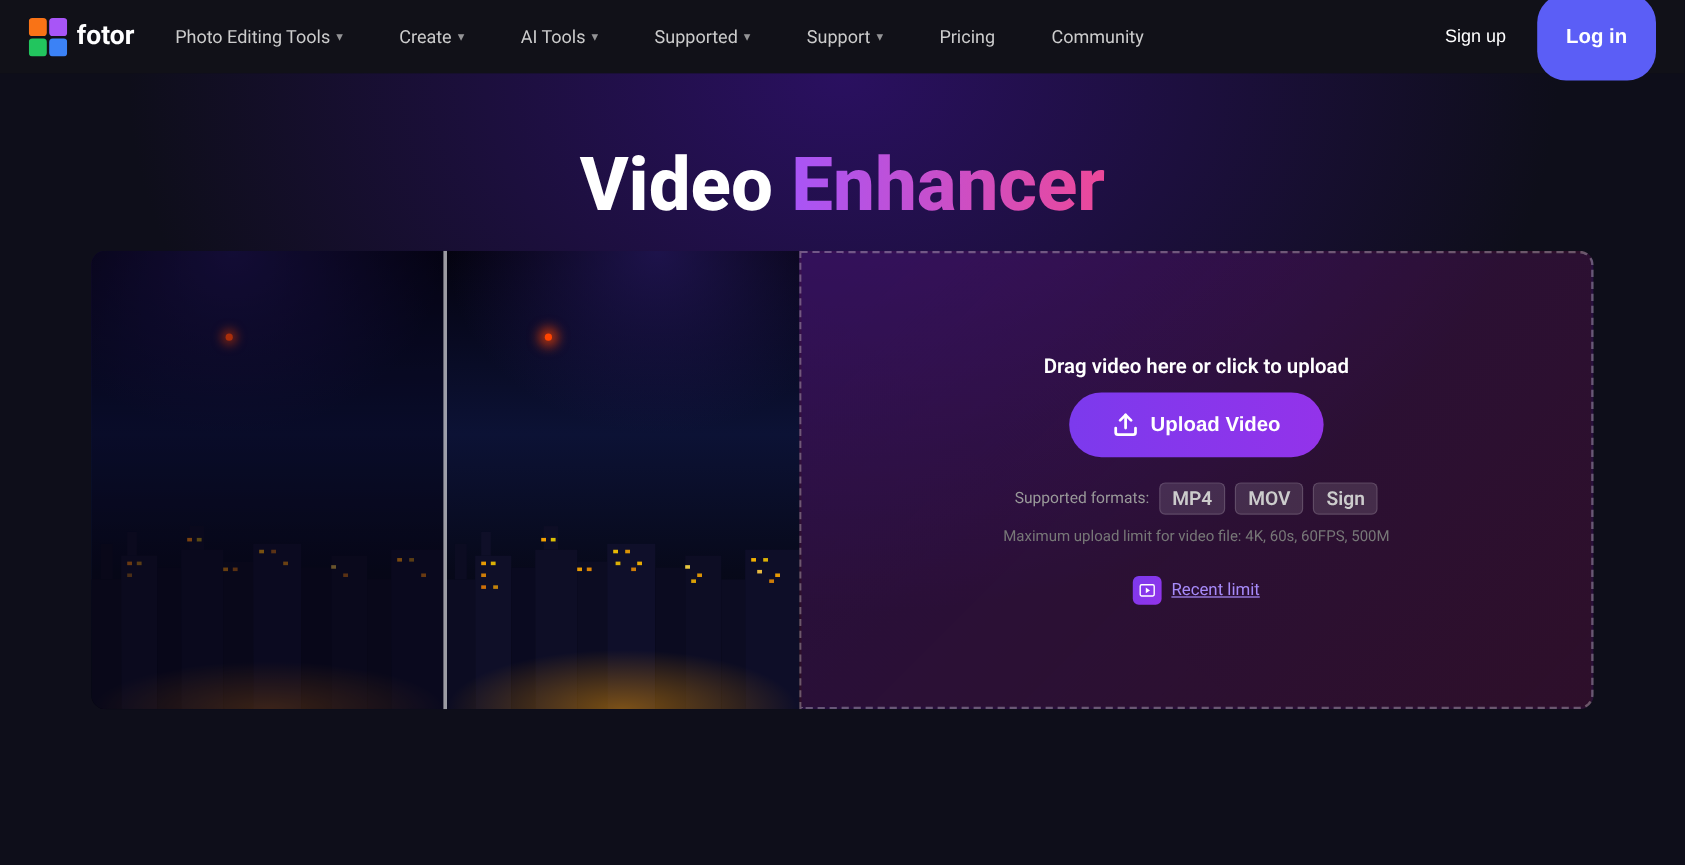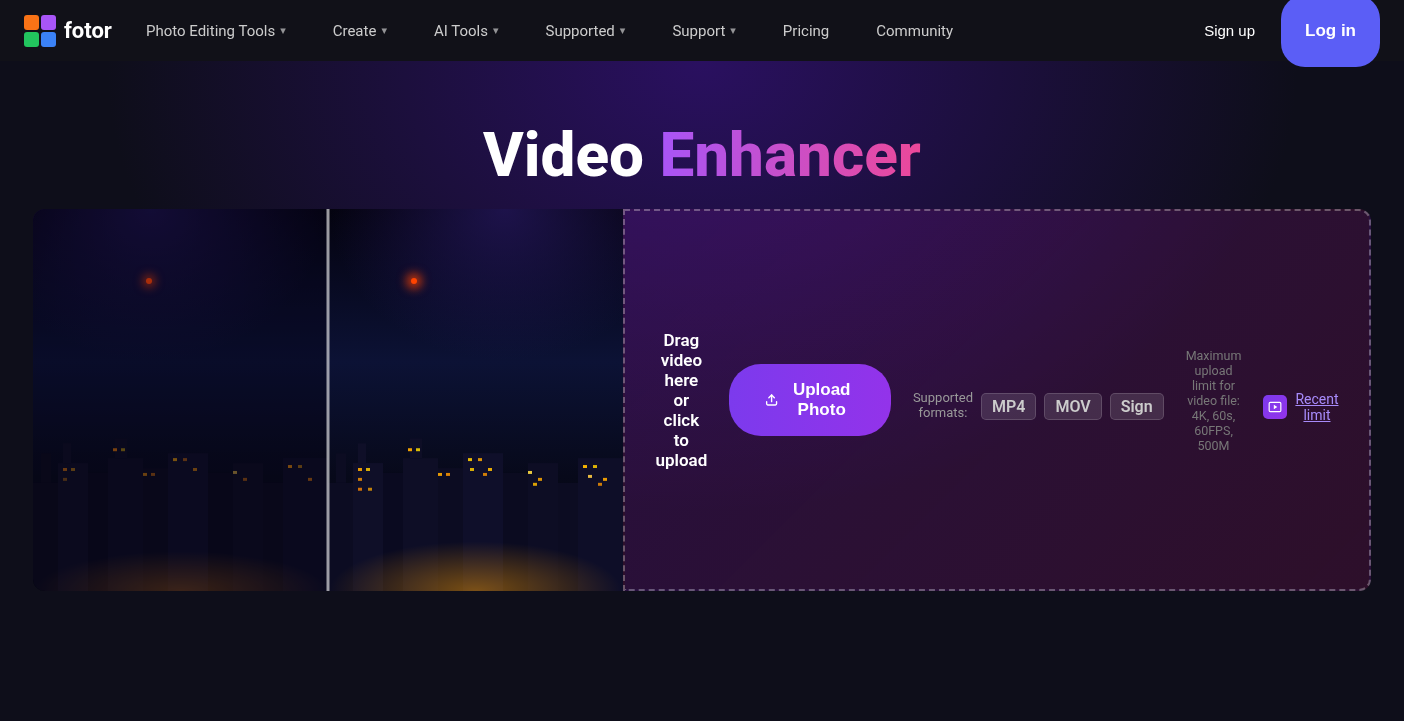--- a/index.html
+++ b/index.html
@@ -175,25 +175,26 @@
       transform: translateX(-50%);
     }
 
     
     .upload-zone {
       flex: 1;
       border: 2px dashed rgba(255,255,255,0.3);
       border-radius: 0 12px 12px 0;
       background: linear-gradient(135deg, rgba(80,20,120,0.4) 0%, rgba(120,20,80,0.3) 100%);
       display: flex;
+      flex-direction: column;
       align-items: center;
       justify-content: center;
       padding: 18px 30px;
       min-height: 382px;
-      gap: 22px;
+      gap: 11px;
     }
 
     .upload-drag-text {
       font-size: 17px;
       font-weight: 600;
       color: #fff;
     }
 
     .upload-btn {
       display: flex;
@@ -210,21 +211,21 @@
       transition: opacity 0.2s;
     }
 
     .upload-icon-svg {
       width: 22px;
       height: 22px;
     }
 
     .formats-row {
       display: flex;
-      align-items: flex-end;
+      align-items: center;
       gap: 8px;
       margin-top: 10px;
     }
 
     .formats-label {
       color: #999;
       font-size: 13px;
     }
 
     .format-badge {
@@ -464,21 +465,21 @@
 
     <div class="upload-zone">
       <p class="upload-drag-text">Drag video here or click to upload</p>
 
       <button class="upload-btn">
         <svg class="upload-icon-svg" viewBox="0 0 24 24" fill="none" stroke="currentColor" stroke-width="2.5" stroke-linecap="round" stroke-linejoin="round">
           <path d="M21 15v4a2 2 0 0 1-2 2H5a2 2 0 0 1-2-2v-4"></path>
           <polyline points="17 8 12 3 7 8"></polyline>
           <line x1="12" y1="3" x2="12" y2="15"></line>
         </svg>
-        <span>Upload Photo</span>
+        <span>Upload Video</span>
       </button>
 
       <div class="formats-row">
         <span class="formats-label">Supported formats:</span>
         <span class="format-badge">MP4</span>
         <span class="format-badge">MOV</span>
         <span class="format-badge">Sign</span>
       </div>
 
       <p class="upload-limit">Maximum upload limit for video file: 4K, 60s, 60FPS, 500M</p>

